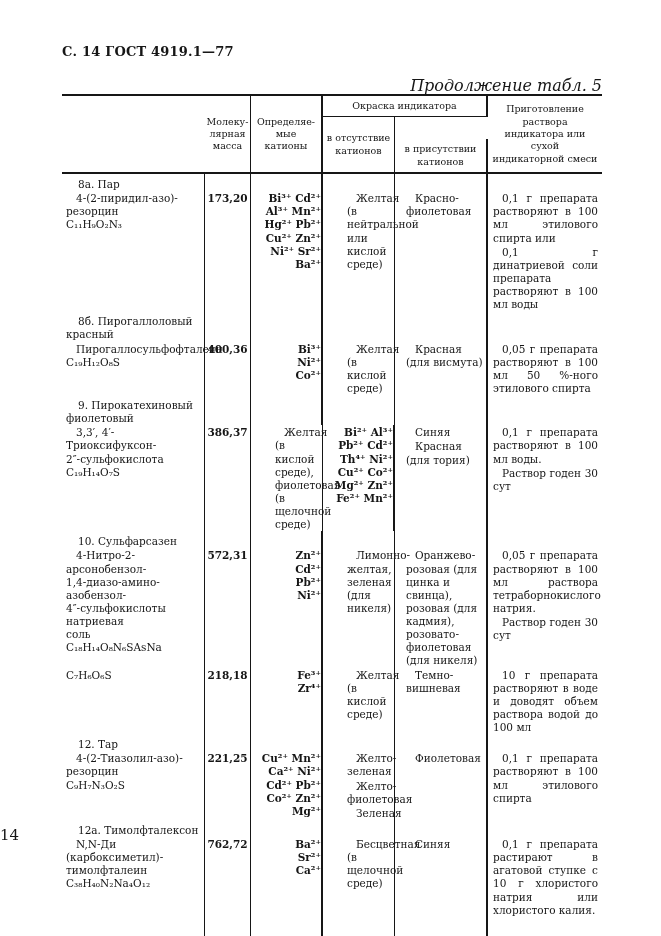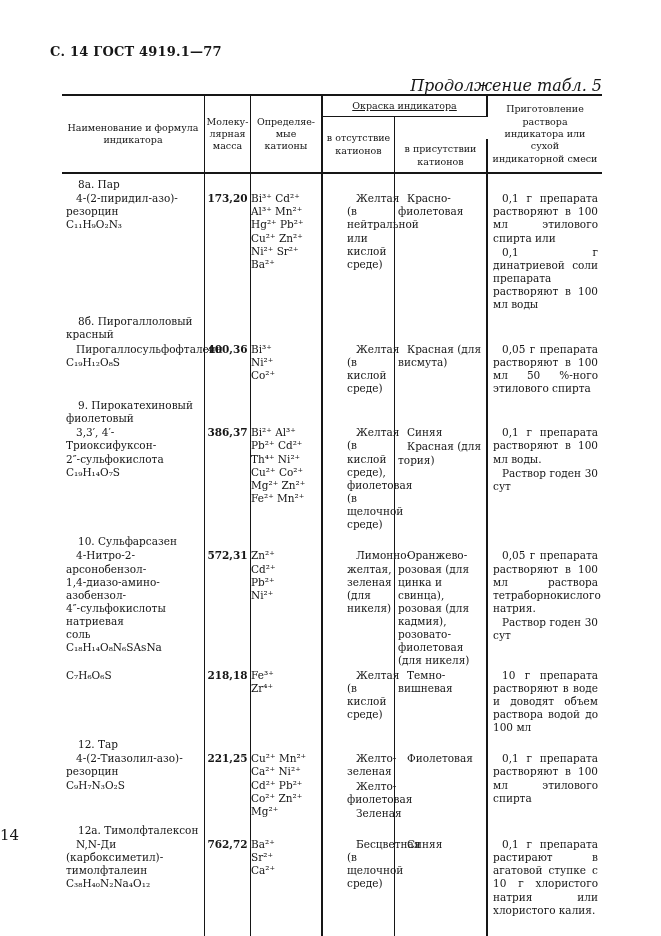--- a/index.html
+++ b/index.html
@@ -2,21 +2,21 @@
 <html><head>
 <meta charset="utf-8">
 <style>
   html,body{margin:0;padding:0;}
   body{
     width:661px;height:936px;background:#ffffff;position:relative;
     font-family:"DejaVu Serif","DejaVu Sans",serif;color:#161616;
     -webkit-font-smoothing:antialiased;
   }
   .doc-header{
-    position:absolute;left:50px;top:44px;
+    position:absolute;left:62px;top:44px;
     font-weight:bold;font-size:13px;letter-spacing:.2px;
   }
   .table-caption{
     position:absolute;right:59px;top:76px;
     font-style:italic;font-size:16px;
   }
   .gost-table{
     position:absolute;left:62px;top:94px;width:540px;
   }
   .thead{
@@ -26,43 +26,43 @@
     border-bottom:2.5px solid #161616;
   }
   .thead .hcell{
     display:flex;align-items:center;justify-content:center;
     text-align:center;font-size:9.5px;line-height:1.3;
     padding:4px 3px;white-space:pre-line;box-sizing:border-box;
   }
   .h-name{grid-column:1;grid-row:1/3;border-right:1px solid #161616;}
   .h-mass{grid-column:2;grid-row:1/3;border-right:1px solid #161616;}
   .h-cat {grid-column:3;grid-row:1/3;border-right:2px solid #161616;}
-  .h-group{grid-column:4/6;grid-row:1;border-right:2px solid #161616;border-bottom:1px solid #161616;padding:5px 3px;text-decoration:underline;}
+  .h-group{grid-column:4/6;grid-row:1;border-right:2px solid #161616;border-bottom:1px solid #161616;padding:5px 3px;}
   .h-abs {grid-column:4;grid-row:2;border-right:1px solid #161616;}
   .h-pres{grid-column:5;grid-row:2;border-right:2px solid #161616;margin-top:22px;}
   .h-prep{grid-column:6;grid-row:1/3;}
   .trow{
     display:grid;
     grid-template-columns:143px 46px 72px 72px 93px 114px;
   }
   .cell{box-sizing:border-box;font-size:10.5px;line-height:1.25;}
   .c1{border-right:1px solid #161616;}
   .c2{border-right:1px solid #161616;}
   .c3{border-right:2px solid #161616;}
   .c4{border-right:1px solid #161616;padding-left:21px;}
-  .c5{border-right:2px solid #161616;}
+  .c5{border-right:2px solid #161616;margin-left:8px;}
   .ct{
     text-indent:12px;padding:4px 3px 0 4px;
   }
   .cd-name{
     white-space:pre-line;text-indent:10px;padding:1px 2px 0 4px;
   }
   .cd-name.flush{text-indent:0;}
   .cd-mass{text-align:center;padding-top:1px;font-weight:bold;}
-  .cd-cat{text-align:left;white-space:pre-line;padding-top:1px;}
+  .cd-cat{text-align:right;white-space:pre-line;padding-top:1px;font-weight:bold;}
   .cell p{margin:0;text-indent:9px;padding:1px 3px 0 3px;}
   .cd-prep p{text-align:justify;padding:1px 4px 0 5px;}
   .r8a  .cell{min-height:82px;}
   .r8b  .cell{min-height:48px;}
   .r9   .cell{min-height:74px;}
   .r10  .cell{min-height:70px;}
   .r11  .cell{min-height:46px;}
   .r12  .cell{min-height:66px;}
   .r12a .cell{min-height:126px;}
   .page-number{
@@ -72,22 +72,20 @@
 </style>
 </head>
 <body>
 
 <div class="doc-header">С. 14 ГОСТ 4919.1—77</div>
 <div class="table-caption">Продолжение табл. 5</div>
 
 <div class="gost-table">
 
   <div class="thead">
-    <div class="hcell h-name">Наименование и формула
-индикатора</div>
     <div class="hcell h-mass">Молеку-
 лярная
 масса</div>
     <div class="hcell h-cat">Определяе-
 мые
 катионы</div>
     <div class="hcell h-group">Окраска индикатора</div>
     <div class="hcell h-abs">в отсутствие
 катионов</div>
     <div class="hcell h-pres">в присутствии
@@ -160,29 +158,29 @@
       <div class="cell c3"></div>
       <div class="cell c4"></div>
       <div class="cell c5"></div>
       <div class="cell c6"></div>
   </div>
   <div class="trow r9">
     <div class="cell c1 cd-name">3,3′, 4′-Триоксифуксон-
 2″-сульфокислота
 C₁₉H₁₄O₇S</div>
     <div class="cell c2 cd-mass">386,37</div>
+    <div class="cell c4 cd-colabs">
+      <p>Желтая (в кислой среде), фиолетовая (в щелочной среде)</p>
+    </div>
     <div class="cell c3 cd-cat">Bi²⁺ Al³⁺
 Pb²⁺ Cd²⁺
 Th⁴⁺ Ni²⁺
 Cu²⁺ Co²⁺
 Mg²⁺ Zn²⁺
 Fe²⁺ Mn²⁺</div>
-    <div class="cell c4 cd-colabs">
-      <p>Желтая (в кислой среде), фиолетовая (в щелочной среде)</p>
-    </div>
     <div class="cell c5 cd-colpres">
       <p>Синяя</p>
       <p>Красная (для тория)</p>
     </div>
     <div class="cell c6 cd-prep">
       <p>0,1 г препарата растворяют в 100 мл воды.</p>
       <p>Раствор годен 30 сут</p>
     </div>
   </div>
 

